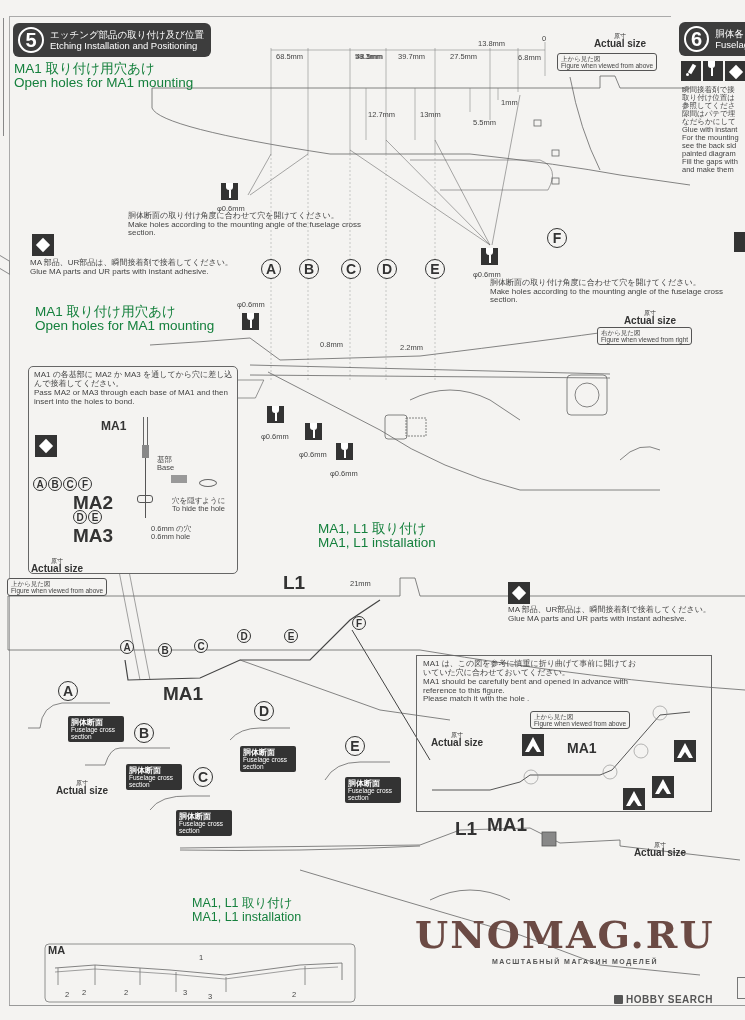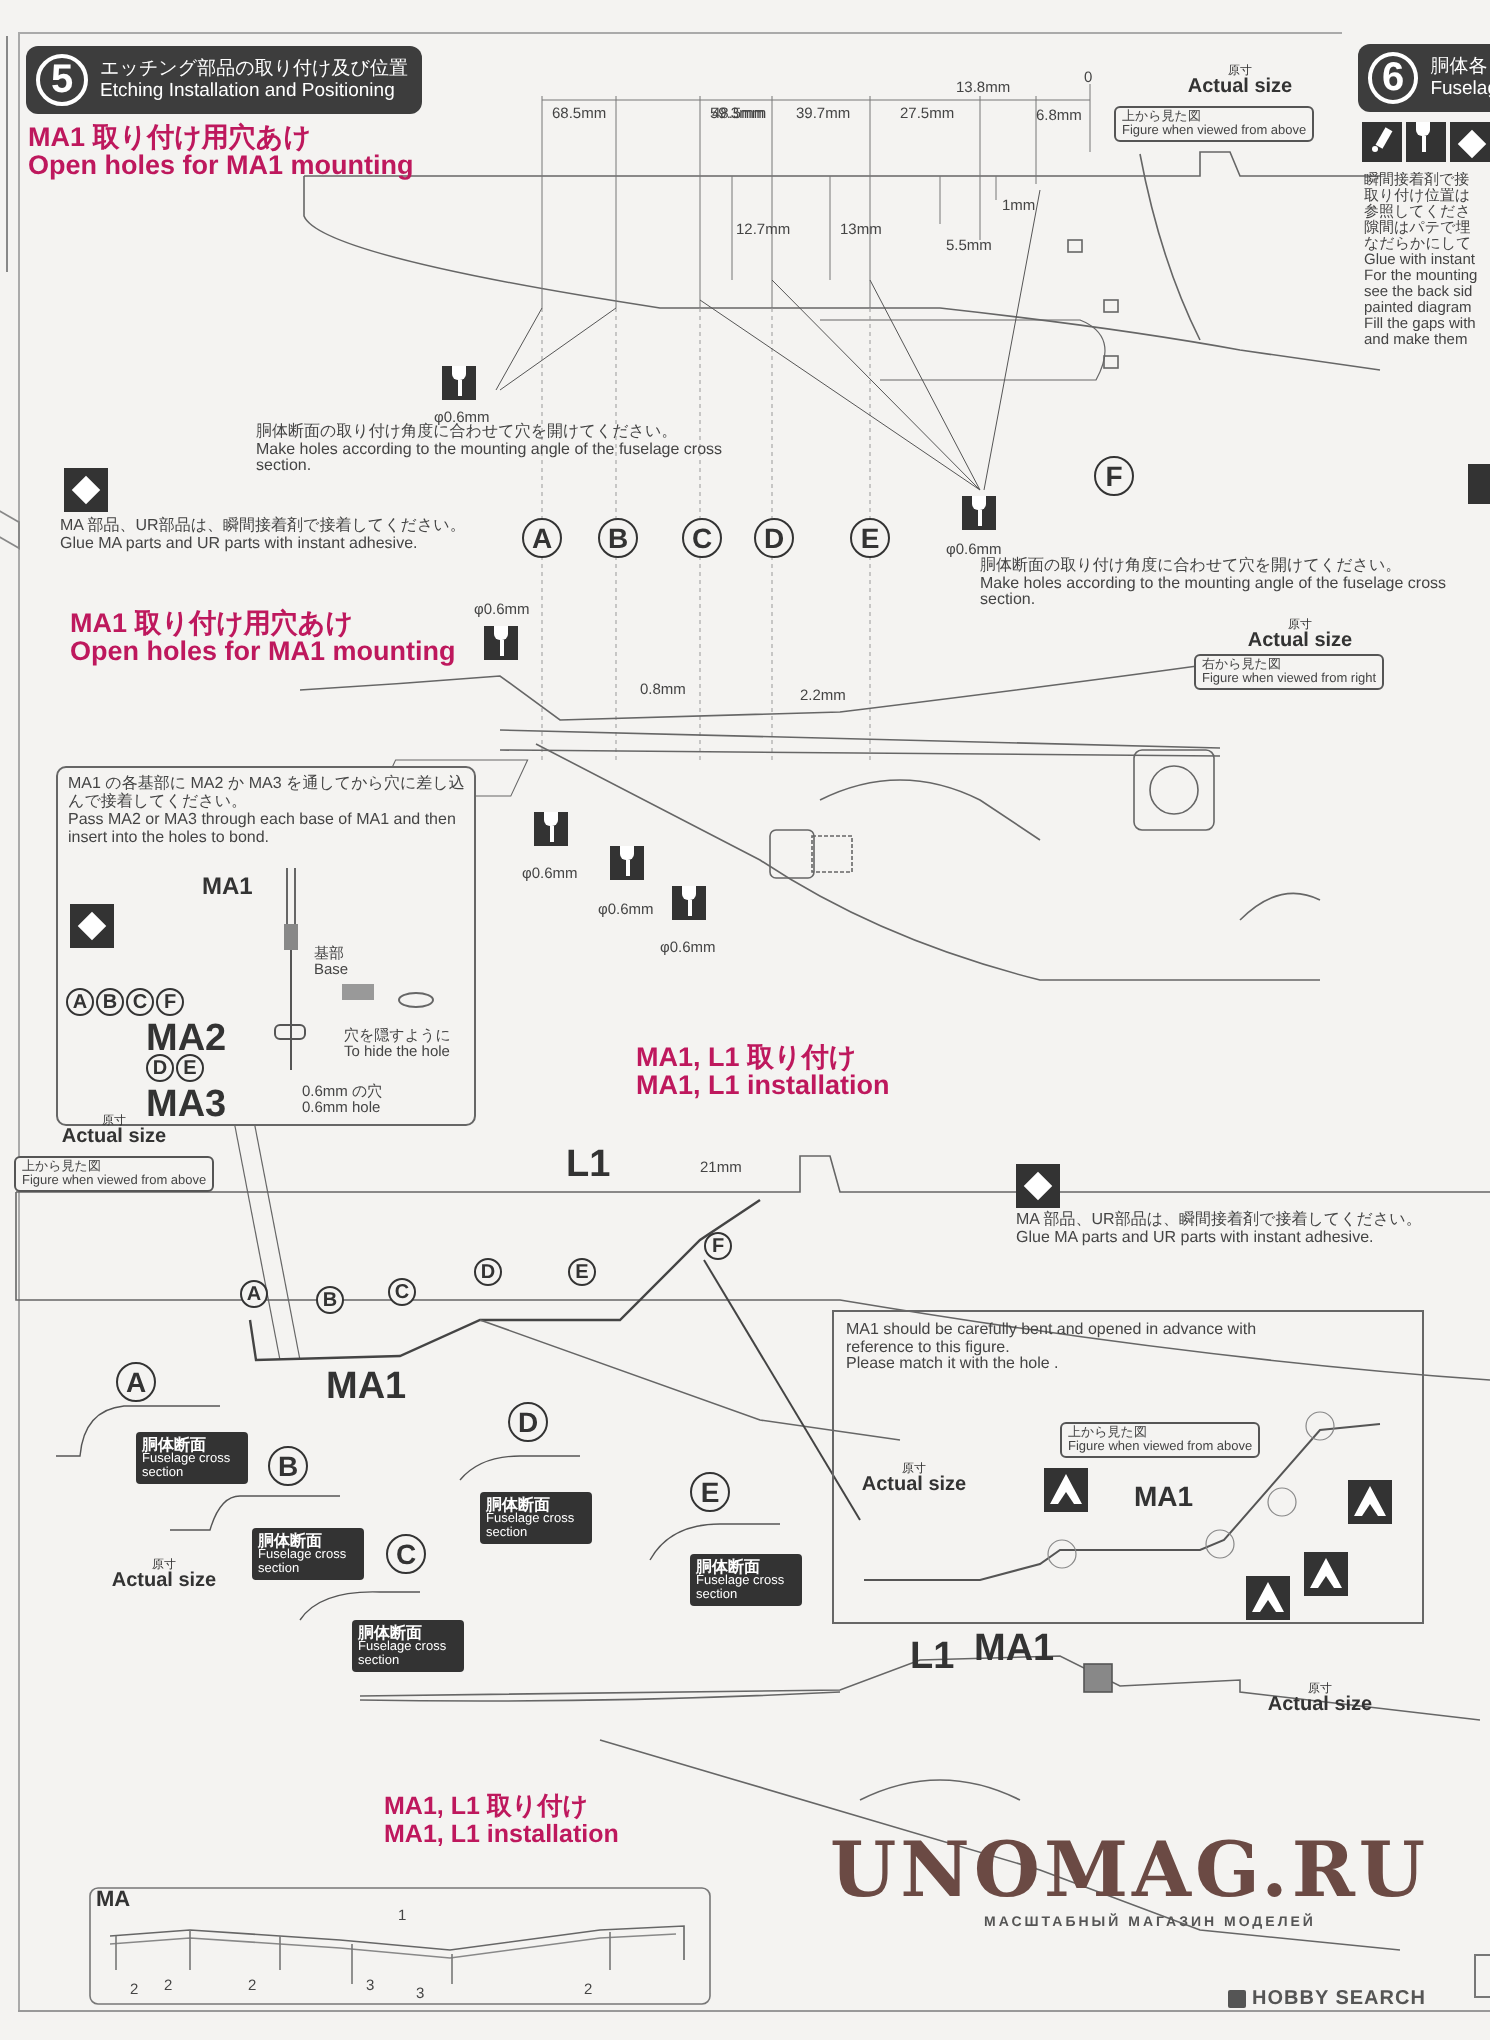--- a/index.html
+++ b/index.html
@@ -6,21 +6,21 @@
   html, body { width: 745px; height: 1020px; overflow: hidden; background: #f4f3f1; }
   body { position: relative; font-family: "Liberation Sans", "DejaVu Sans", sans-serif; color: #333; }
   .abs { position: absolute; }
   .page { position: absolute; left: 0; top: 0; width: 745px; height: 1020px; }
   .frame-left { position: absolute; left: 0; top: 18px; width: 4px; height: 118px; border-right: 1px solid #888; }
   .frame-main { position: absolute; left: 9px; top: 16px; width: 662px; height: 990px; border-left: 1px solid #aaa; border-top: 1px solid #aaa; }
   .frame-bottom { position: absolute; left: 9px; top: 1005px; width: 736px; height: 1px; background: #999; }
   .step-header { position: absolute; background: #3d3d3d; color: #fff; border-radius: 6px; display: flex; align-items: center; }
   .step-num { width: 26px; height: 26px; border: 2px solid #fff; border-radius: 50%; font-weight: bold; font-size: 20px; display: flex; align-items: center; justify-content: center; margin: 0 6px 0 5px; }
   .step-text { font-size: 9.5px; line-height: 11px; }
-  .title-lg { position: absolute; font-weight: bold; font-size: 13.5px; line-height: 14px; color: #be185d; }
+  .title-lg { position: absolute; font-weight: normal; font-size: 13.5px; line-height: 14px; color: #15803d; }
   .note { position: absolute; font-size: 8px; line-height: 8.5px; color: #444; }
   .note-sm { position: absolute; font-size: 7.5px; line-height: 8px; color: #444; }
   .dim { position: absolute; font-size: 7.5px; color: #444; white-space: nowrap; }
   .circle-lbl { position: absolute; width: 20px; height: 20px; border: 1.5px solid #333; border-radius: 50%; font-weight: bold; font-size: 14px; display: flex; align-items: center; justify-content: center; color: #333; background: #f4f3f1; }
   .circle-sm { width: 14px; height: 14px; font-size: 10px; border-width: 1.2px; }
   .drill-icon { position: absolute; width: 17px; height: 17px; background: #333; }
   .drill-icon::before { content: ""; position: absolute; left: 5px; top: 0; width: 7px; height: 7px; background: #fff; border-radius: 0 0 3px 3px; }
   .drill-icon::after { content: ""; position: absolute; left: 7.5px; top: 7px; width: 2px; height: 8px; background: #fff; }
   .glue-icon { position: absolute; width: 22px; height: 22px; background: #333; }
   .glue-icon::before { content: ""; position: absolute; left: 4px; top: 4px; width: 14px; height: 14px; background: #fff; transform: rotate(45deg) scale(0.72); }
@@ -259,21 +259,21 @@
     <div>右から見た図</div>
     <div>Figure when viewed from  right</div>
   </div>
   <div class="drill-icon" style="left:267px;top:406px;"></div>
   <div class="dim" style="left:261px;top:432px;">φ0.6mm</div>
   <div class="drill-icon" style="left:305px;top:423px;"></div>
   <div class="dim" style="left:299px;top:450px;">φ0.6mm</div>
   <div class="drill-icon" style="left:336px;top:443px;"></div>
   <div class="dim" style="left:330px;top:469px;">φ0.6mm</div>
 
-  <div class="info-box" style="left:28px; top:383px; width:210px; height:180px;">
+  <div class="info-box" style="left:28px; top:366px; width:210px; height:208px;">
     <div class="note" style="left:5px; top:4px; width:200px;">
       <div>MA1 の各基部に MA2 か MA3 を通してから穴に差し込んで接着してください。</div>
       <div style="margin-top:1px">Pass MA2 or MA3 through each base of MA1 and then insert into the holes to bond.</div>
     </div>
     <div class="part-bold" style="left:72px; top:52px; font-size:12px;">MA1</div>
     <div class="abs" style="left:114px;top:50px;width:5px;height:38px;border-left:1px solid #666;border-right:1px solid #666;"></div>
     <div class="abs" style="left:113px;top:78px;width:7px;height:13px;background:#888;"></div>
     <div class="abs" style="left:116px;top:91px;width:1px;height:60px;background:#555;"></div>
     <div class="note-sm" style="left:128px;top:89px;">
       <div>基部</div>
@@ -359,20 +359,21 @@
     <div class="jp">胴体断面</div>
     <div>Fuselage cross section</div>
   </div>
   <div class="actual" style="left:52px; top:780px; width:60px;">
     <div class="jp">原寸</div>
     <div class="en">Actual size</div>
   </div>
 
   <div class="info-box" style="left:416px; top:655px; width:296px; height:157px; border-radius:0; background:transparent;">
     <div class="note" style="left:6px; top:4px; width:220px;">
+      <div>MA1 は、この図を参考に慎重に折り曲げて事前に開けておいていた穴に合わせておいてください。</div>
       <div style="margin-top:1px">MA1 should be carefully bent and opened in advance with reference to this figure.</div>
       <div>Please match it with the hole .</div>
     </div>
     <div class="view-box" style="left:113px; top:55px;">
       <div>上から見た図</div>
       <div>Figure when viewed from above</div>
     </div>
     <div class="actual" style="left:10px; top:76px; width:60px;">
       <div class="jp">原寸</div>
       <div class="en">Actual size</div>

